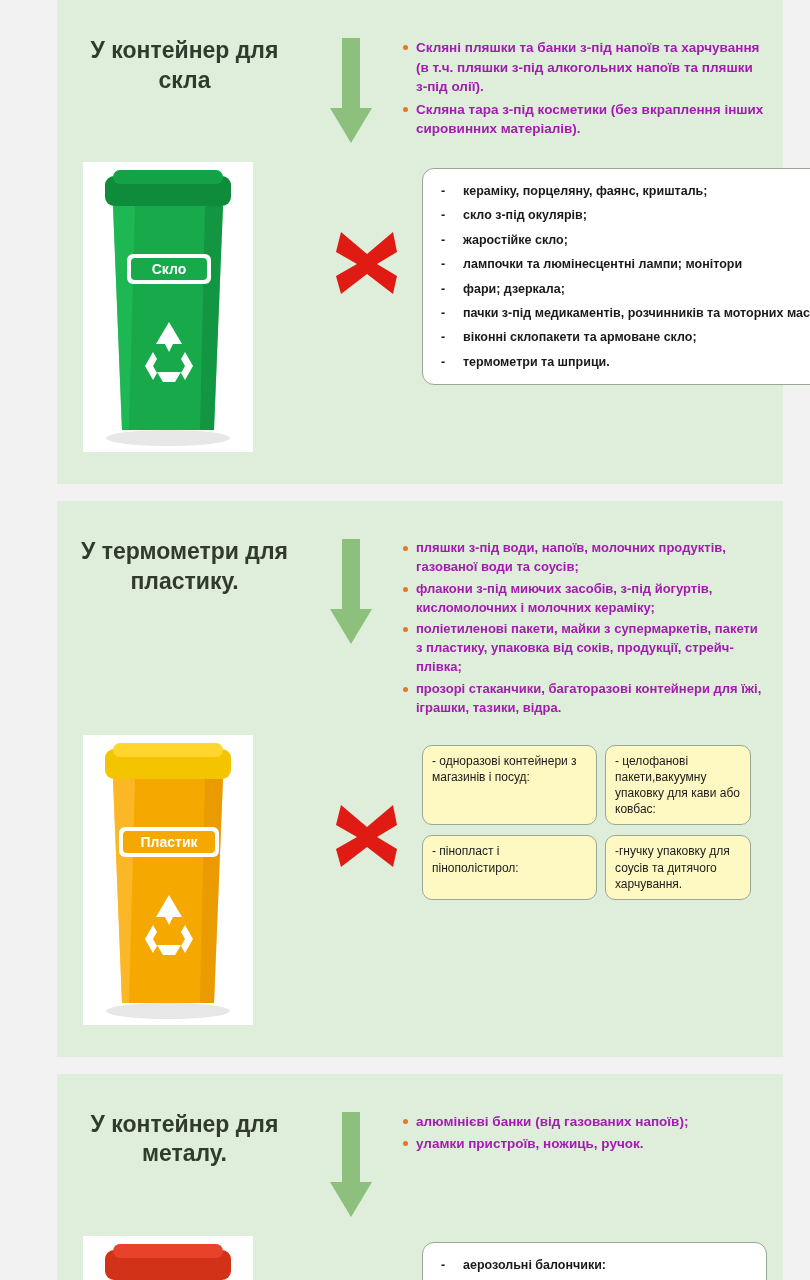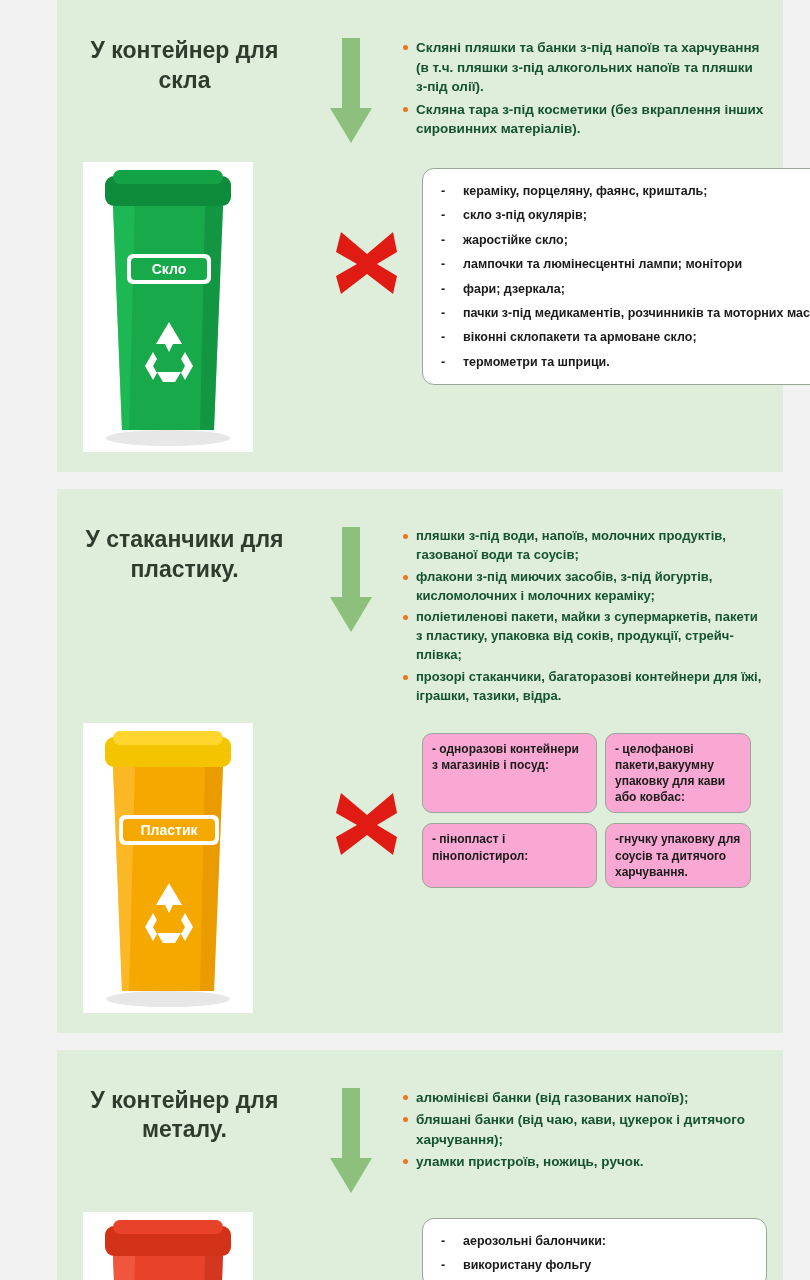--- a/index.html
+++ b/index.html
@@ -18,21 +18,21 @@
     width: 810px;
     min-height: 1280px;
     background: #f2f2f2;
     overflow: hidden;
   }
 
   .section {
     position: relative;
     margin: 0 27px 13px 57px;
     background: #dfeddb;
-    padding: 14px 0 16px 0;
+    padding: 14px 0 28px 0;
     box-sizing: border-box;
   }
   .section + .section {
     margin-top: 17px;
   }
 
   .sec-top {
     display: flex;
     align-items: flex-start;
   }
@@ -65,21 +65,21 @@
     flex: 1 1 auto;
     padding: 24px 16px 0 6px;
   }
   ul.bullets {
     margin: 0;
     padding: 0 0 0 20px;
     list-style: none;
   }
   ul.bullets li {
     position: relative;
-    color: #14532d;
+    color: #a21caf;
     font-weight: bold;
     font-size: 13.5px;
     line-height: 1.45;
     margin-bottom: 3px;
     font-family: "Liberation Sans", sans-serif;
   }
   ul.bullets li:before {
     content: "";
     position: absolute;
     left: -13px;
@@ -171,24 +171,24 @@
   .grid2 {
     display: grid;
     grid-template-columns: 175px 1fr;
     gap: 10px 8px;
     padding-top: 4px;
     padding-right: 16px;
   }
   .cellbox {
     border: 1px solid #9aa69a;
     border-radius: 10px;
-    background: #f9a8d4;
+    background: #fef9c3;
     padding: 7px 9px;
     font-size: 12px;
-    font-weight: bold;
+    font-weight: normal;
     color: #1a1a1a;
     line-height: 1.35;
     box-sizing: border-box;
     font-family: "Liberation Sans", sans-serif;
   }
 </style>
 </head>
 <body>
 
 <div class="page">
@@ -256,21 +256,21 @@
             <li>термометри та шприци.</li>
           </ul>
         </div>
       </div>
     </div>
   </div>
 
   <div class="section">
     <div class="sec-top">
       <div class="title-col">
-        <div class="sec-title">У стаканчики для пластику.</div>
+        <div class="sec-title">У термометри для пластику.</div>
       </div>
       <div class="arrow-col">
         <svg class="arrow" viewBox="0 0 44 110">
           <polygon points="13,0 31,0 31,70 43,70 22,105 1,70 13,70" fill="#8cc07c"></polygon>
         </svg>
       </div>
       <div class="bullets-col">
         <ul class="bullets thin">
           <li>пляшки з-під води, напоїв, молочних продуктів, газованої води та соусів;</li>
           <li>флакони з-під миючих засобів, з-під йогуртів, кисломолочних і молочних кераміку;</li>
@@ -325,21 +325,20 @@
         <div class="sec-title">У контейнер для металу.</div>
       </div>
       <div class="arrow-col">
         <svg class="arrow" viewBox="0 0 44 110">
           <polygon points="13,0 31,0 31,70 43,70 22,105 1,70 13,70" fill="#8cc07c"></polygon>
         </svg>
       </div>
       <div class="bullets-col">
         <ul class="bullets">
           <li>алюмінієві банки (від газованих напоїв);</li>
-          <li>бляшані банки (від чаю, кави, цукерок і дитячого харчування);</li>
           <li>уламки пристроїв, ножиць, ручок.</li>
         </ul>
       </div>
     </div>
 
     <div class="sec-bottom" style="margin-top:8px;">
       <div class="bin-col">
         <div class="bin-wrap">
           <svg class="bin-img" viewBox="0 0 170 290">
             <rect x="0" y="0" width="170" height="290" fill="#ffffff"></rect>

